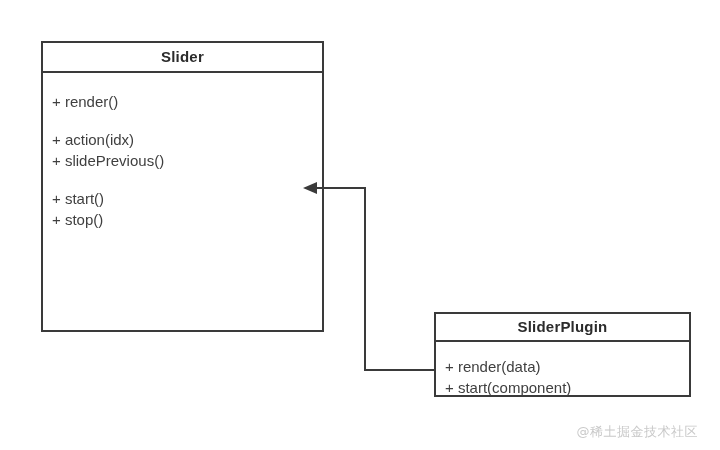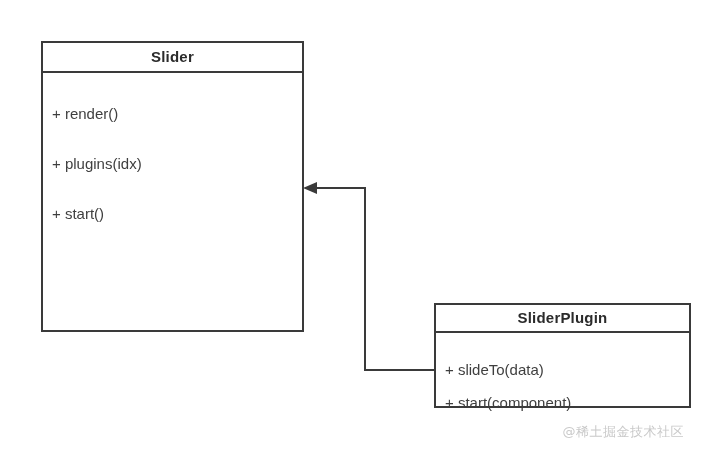--- a/index.html
+++ b/index.html
@@ -33,53 +33,52 @@
     letter-spacing: 0.2px;
     white-space: nowrap;
   }
   .uml-body {
     box-sizing: border-box;
     color: #3f3f3f;
     white-space: nowrap;
   }
   .member {
     white-space: nowrap;
-    margin-top: 12px;
   }
   .member-gap {
     
   }
 
   
   #class-slider {
     left: 41px;
     top: 41px;
-    width: 263px;
+    width: 283px;
     height: 291px;
   }
   #class-slider .uml-header {
     height: 30px;
     line-height: 28px;
     font-size: 15px;
   }
   #class-slider .uml-body {
     padding: 18px 0 0 9px;
     font-size: 15px;
     line-height: 21px;
   }
   #class-slider .member-gap {
     height: 17px;
   }
 
   
   #class-sliderplugin {
     left: 434px;
-    top: 303px;
+    top: 312px;
     width: 257px;
-    height: 105px;
+    height: 85px;
   }
   #class-sliderplugin .uml-header {
     height: 28px;
     line-height: 26px;
     font-size: 15px;
   }
   #class-sliderplugin .uml-body {
     padding: 14px 0 0 9px;
     font-size: 15px;
     line-height: 21px;
@@ -91,49 +90,51 @@
     left: 0;
     top: 0;
     width: 720px;
     height: 450px;
     pointer-events: none;
   }
 
   
   #watermark {
     position: absolute;
-    right: 36px;
+    right: 22px;
     bottom: 9px;
     font-size: 13px;
     color: #c9c9c9;
     font-family: "DejaVu Sans", "Liberation Sans", sans-serif;
     white-space: nowrap;
     letter-spacing: 0.5px;
   }
 </style>
 </head>
 <body>
 
 <div id="canvas">
 
   <div class="uml-class" id="class-slider">
     <div class="uml-header">Slider</div>
     <div class="uml-body">
       <div class="member">+ render()</div>
       <div class="member-gap"></div>
-      <div class="member">+ plugins(idx)</div>
+      <div class="member">+ action(idx)</div>
+      <div class="member">+ slidePrevious()</div>
       <div class="member-gap"></div>
       <div class="member">+ start()</div>
+      <div class="member">+ stop()</div>
     </div>
   </div>
 
   <div class="uml-class" id="class-sliderplugin">
     <div class="uml-header">SliderPlugin</div>
     <div class="uml-body">
-      <div class="member">+ slideTo(data)</div>
+      <div class="member">+ render(data)</div>
       <div class="member">+ start(component)</div>
     </div>
   </div>
 
   <svg id="connector" viewBox="0 0 720 450" width="720" height="450">
     <polyline points="434,370 365,370 365,188 311,188" fill="none" stroke="#3a3a3a" stroke-width="2" stroke-linejoin="miter" stroke-linecap="butt"></polyline>
     <polygon points="303,188 317,182 317,194" fill="#3a3a3a"></polygon>
   </svg>
 
   <div id="watermark">@稀土掘金技术社区</div>

